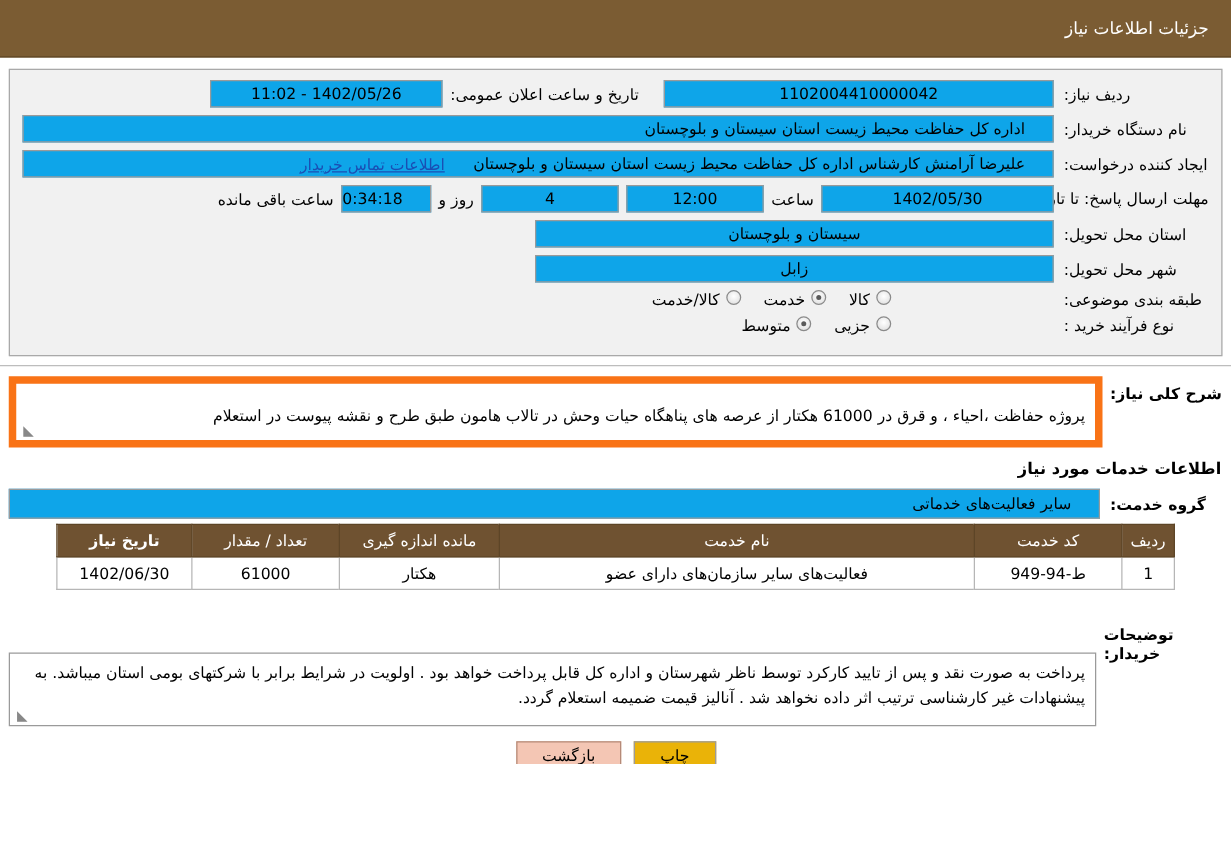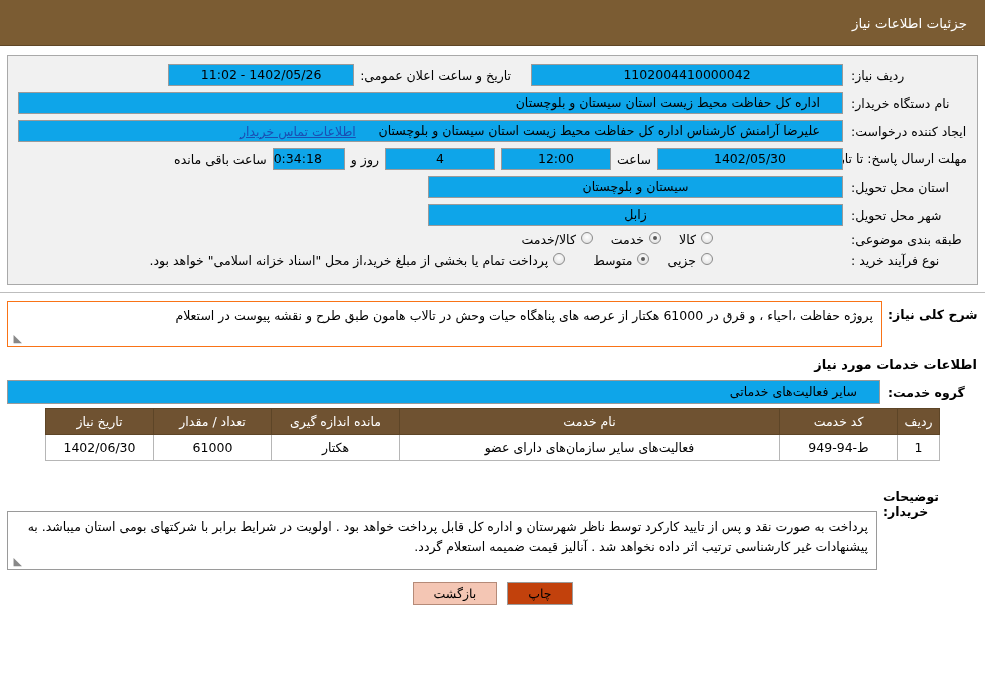--- a/index.html
+++ b/index.html
@@ -97,25 +97,25 @@
     width: 4px; height: 4px;
     border-radius: 50%;
     background: #5a5a5a;
   }
   .divider {
     border: none;
     border-top: 1px solid #bdbdbd;
     margin: 7px 0 0 0;
   }
   .desc-box {
-    border: 1px solid #f97316;
+    border: 6px solid #f97316;
     background: #ffffff;
     font-size: 12.5px;
     color: #000;
-    padding: 4px 8px 10px 8px;
+    padding: 16px 8px 10px 8px;
     line-height: 1.55;
     position: relative;
     min-height: 46px;
   }
   .resize-grip {
     position: absolute;
     left: 2px; bottom: 1px;
     width: 12px; height: 12px;
     color: #888;
     font-size: 11px;
@@ -173,21 +173,21 @@
   .footer {
     margin-top: 12px;
     display: flex;
     justify-content: center;
     gap: 10px;
   }
   .btn {
     font-size: 12.5px;
     padding: 3px 20px;
     border: 1px solid #9b9b9b;
-    background: #c2410c;
+    background: #eab308;
     cursor: pointer;
   }
   .btn.back { background: #f4c6b4; border-color: #b58a78; }
   .watermark {
     position: absolute;
     left: 0; right: 0;
     top: 198px;
     text-align: center;
     pointer-events: none;
     z-index: 5;
@@ -302,24 +302,20 @@
         <span class="lbl lbl-w">نوع فرآیند خرید :</span>
         <span class="radio-group" style="margin-right:130px;">
           <span class="radio-item">
             <span class="radio"></span>
             <span>جزیی</span>
           </span>
           <span class="radio-item">
             <span class="radio checked"></span>
             <span>متوسط</span>
           </span>
-          <span class="radio-item" style="margin-right:10px;">
-            <span class="radio"></span>
-            <span>پرداخت تمام یا بخشی از مبلغ خرید،از محل "اسناد خزانه اسلامی" خواهد بود.</span>
-          </span>
         </span>
       </div>
 
     </div>
 
     <hr class="divider">
 
     <div style="margin:8px 7px 0 7px;display:flex;align-items:flex-start;gap:6px;">
       <span class="lbl" style="flex:0 0 90px;text-align:left;font-weight:bold;padding-top:6px;">شرح کلی نیاز:</span>
       <div class="desc-box" style="flex:1;">
@@ -336,21 +332,21 @@
     </div>
 
     <table class="svc">
       <thead>
         <tr>
           <th style="width:42px;">ردیف</th>
           <th style="width:118px;">کد خدمت</th>
           <th>نام خدمت</th>
           <th style="width:128px;">مانده اندازه گیری</th>
           <th style="width:118px;">تعداد / مقدار</th>
-          <th style="width:108px;">تاریخ نیاز</th>
+          <th style="width:108px;font-weight:bold;">تاریخ نیاز</th>
         </tr>
       </thead>
       <tbody>
         <tr>
           <td>1</td>
           <td>ط-94-949</td>
           <td>فعالیت‌های سایر سازمان‌های دارای عضو</td>
           <td>هکتار</td>
           <td>61000</td>
           <td>1402/06/30</td>

